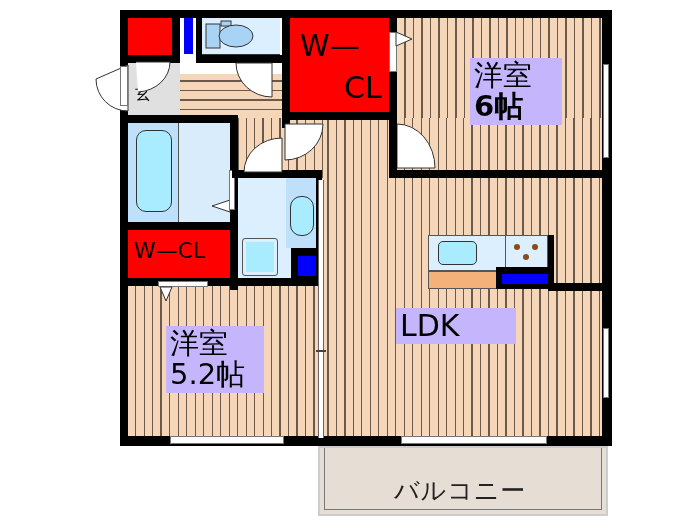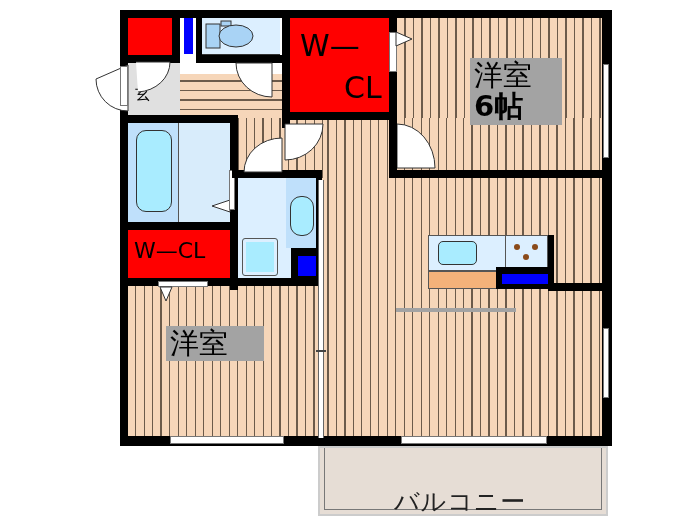--- a/index.html
+++ b/index.html
@@ -10,21 +10,21 @@
     background-image:repeating-linear-gradient(90deg, #f6d6b9 0px, #f6d6b9 7px, #6b5a4a 7px, #6b5a4a 8.5px);
   }
   .hfloor {
     background-color:#f6d6b9;
     background-image:repeating-linear-gradient(0deg, #f6d6b9 0px, #f6d6b9 8px, #6b5a4a 8px, #6b5a4a 9.5px);
   }
   .wall { background:#000; }
   .red { background:#ff0000; }
   .blue { background:#0000ff; }
   .wet { background:#dcefff; }
-  .label-box { background:#a3a3a3; color:#000; line-height:1.08; }
+  .label-box { background:#c4b5fd; color:#000; line-height:1.08; }
   .closet-text { color:#000; }
   .window { background:#fff; border:1px solid #777; box-sizing:border-box; }
   .balcony { background:#e6ddd5; border:1px solid #888; box-sizing:border-box; }
   svg { position:absolute; overflow:visible; }
 </style>
 </head>
 <body>
 
 <div class="abs floor" style="left:397px;top:14px;width:207px;height:160px;"></div>
 <div class="abs floor" style="left:320px;top:118px;width:284px;height:320px;"></div>
@@ -117,38 +117,40 @@
 
 <div class="abs" style="left:318px;top:180px;width:6px;height:258px;background:#fff;border-left:1px solid #666;border-right:1px solid #666;box-sizing:border-box;"></div>
 <div class="abs" style="left:316px;top:350px;width:10px;height:2px;background:#444;"></div>
 
 <div class="abs window" style="left:158px;top:281px;width:50px;height:6px;"></div>
 <svg style="left:160px;top:287px;" width="12" height="16">
   <path d="M0 0 L6 14 L12 0 Z" fill="#fff" stroke="#333" stroke-width="1"></path>
 </svg>
 <div class="abs label-box" style="left:166px;top:326px;width:90px;padding:2px 4px;">
   <div style="font-size:29px;">洋室</div>
+  <div style="font-size:29px;">5.2帖</div>
 </div>
 <div class="abs window" style="left:170px;top:436px;width:114px;height:8px;"></div>
 
 <div class="abs wet" style="left:428px;top:235px;width:120px;height:36px;border:1px solid #555;box-sizing:border-box;"></div>
 <div class="abs" style="left:438px;top:241px;width:37px;height:22px;border:1.5px solid #333;border-radius:5px;background:#a9ecff;"></div>
 <div class="abs" style="left:505px;top:235px;width:1px;height:36px;background:#555;"></div>
 <svg style="left:510px;top:240px;" width="36" height="28">
   <circle cx="7" cy="7" r="3" fill="#8a4a1a"></circle>
   <circle cx="25" cy="7" r="3" fill="#8a4a1a"></circle>
   <circle cx="16" cy="17" r="3" fill="#8a4a1a"></circle>
 </svg>
 <div class="abs" style="left:428px;top:271px;width:70px;height:18px;background:#f4b27a;border:1px solid #555;box-sizing:border-box;"></div>
 <div class="abs wall" style="left:496px;top:267px;width:58px;height:22px;"></div>
 <div class="abs blue" style="left:502px;top:274px;width:46px;height:10px;"></div>
 <div class="abs wall" style="left:548px;top:235px;width:6px;height:50px;"></div>
 <div class="abs wall" style="left:548px;top:283px;width:60px;height:8px;"></div>
 
 <div class="abs label-box" style="left:396px;top:308px;width:112px;padding:2px 4px;">
+  <div style="font-size:30px;">LDK</div>
 </div>
 <div class="abs window" style="left:603px;top:328px;width:6px;height:70px;"></div>
 <div class="abs window" style="left:401px;top:436px;width:146px;height:8px;"></div>
 
 <div class="abs balcony" style="left:318px;top:446px;width:290px;height:70px;border:2px solid #ccc;">
   <div class="abs" style="left:4px;top:0px;right:4px;bottom:4px;border:1px solid #777;border-top:none;"></div>
 </div>
-<div class="abs" style="left:394px;top:485px;font-size:25px;color:#222;letter-spacing:1px;">バルコニー</div>
+<div class="abs" style="left:394px;top:474px;font-size:25px;color:#222;letter-spacing:1px;">バルコニー</div>
 
 </body></html>

